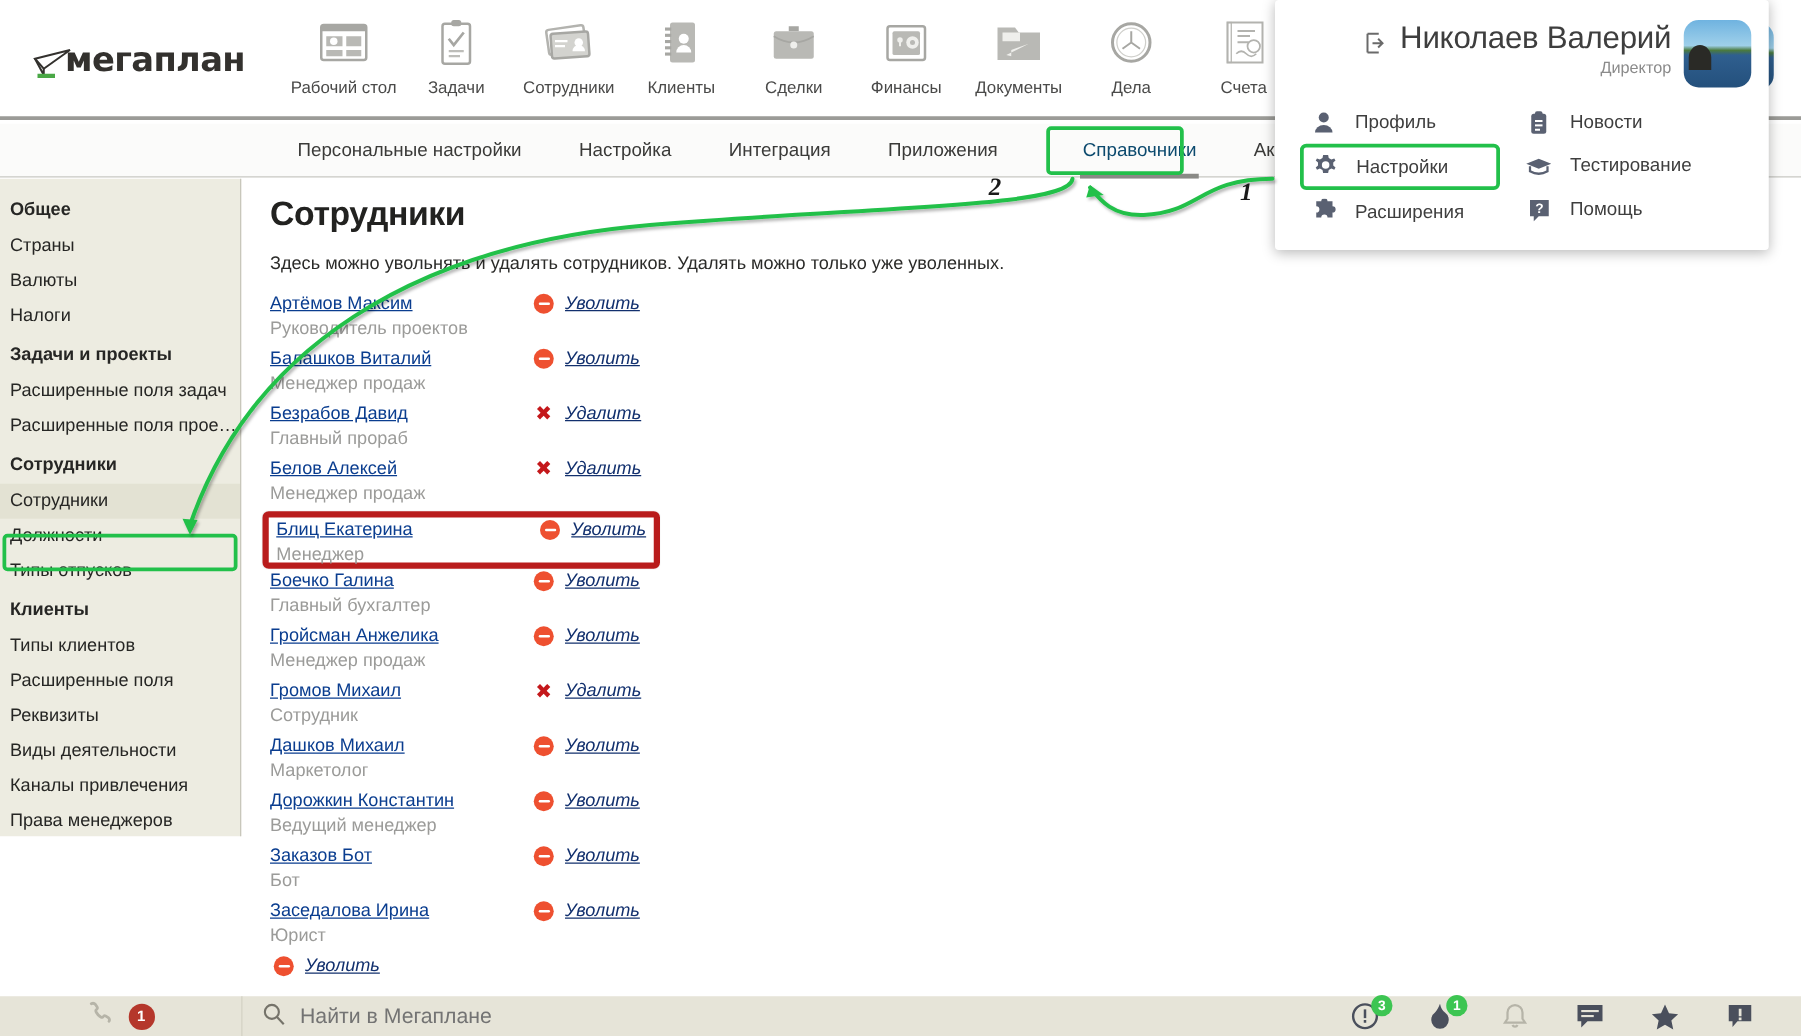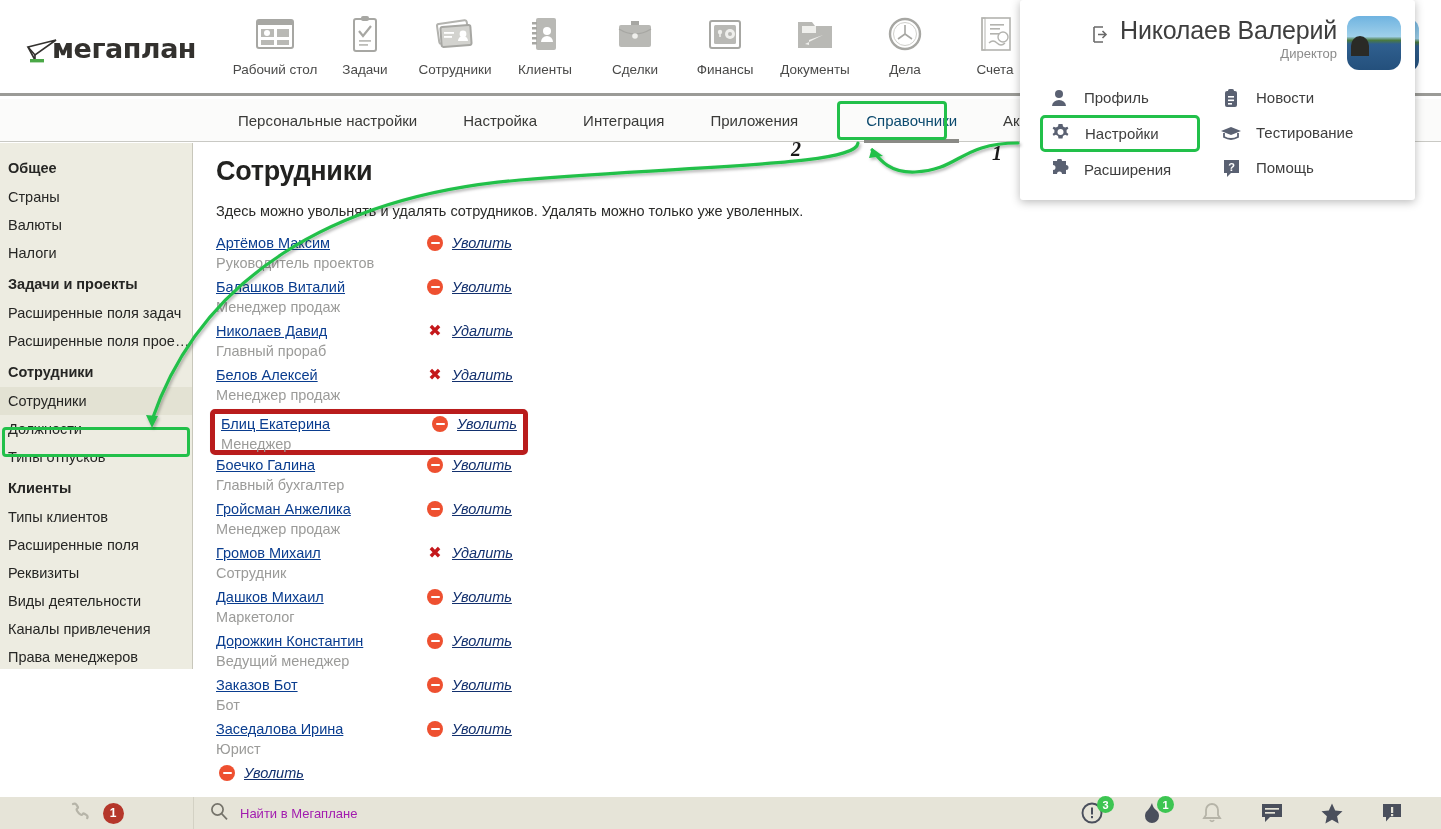--- a/index.html
+++ b/index.html
@@ -90,21 +90,21 @@
   #bottom-bar{
     position:absolute; left:0; top:797px; width:1441px; height:32px;
     background:#e6e4d8; display:flex; align-items:center;
   }
   #bb-left{ width:194px; height:32px; display:flex; align-items:center; justify-content:center; gap:14px; border-right:1px solid #d3d1c4;}
   .badge-red{
     min-width:21px; height:21px; border-radius:50%; background:#b5372b; color:#fff;
     font-size:12px; display:flex; align-items:center; justify-content:center; font-weight:bold;
   }
   #bb-search{ flex:1; display:flex; align-items:center; padding-left:16px; gap:12px;}
-  #bb-search .ph{ font-size:13px; color:#a21caf;}
+  #bb-search .ph{ font-size:17px; color:#737373;}
   #bb-right{ display:flex; align-items:center; gap:34px; padding-right:36px;}
   .bbr-ico{ position:relative; display:flex; align-items:center; justify-content:center; width:26px; height:26px;}
   .badge-green{
     position:absolute; top:-4px; right:-9px;
     min-width:17px; height:17px; border-radius:50%; background:#3dc552; color:#fff;
     font-size:11px; display:flex; align-items:center; justify-content:center; font-weight:bold;
   }
 
   
   #user-panel{
@@ -349,21 +349,21 @@
         <div class="emp-action">
           <span class="act-ico">
             <span class="dot-minus">
               <i></i>
             </span>
           </span>
           <a class="act-label">Уволить</a>
         </div>
       </div>
       <div class="emp-row">
-        <div class="emp-info"><a class="emp-name">Николаев Давид</a><div class="emp-pos">Главный прораб</div></div>
+        <div class="emp-info"><a class="emp-name">Безрабов Давид</a><div class="emp-pos">Главный прораб</div></div>
         <div class="emp-action">
           <span class="act-ico">
             <span class="x-mark">✖</span>
           </span>
           <a class="act-label">Удалить</a>
         </div>
       </div>
       <div class="emp-row">
         <div class="emp-info"><a class="emp-name">Белов Алексей</a><div class="emp-pos">Менеджер продаж</div></div>
         <div class="emp-action">

